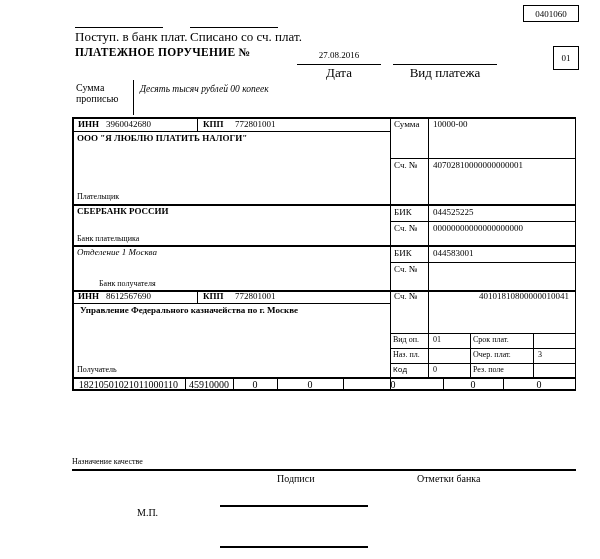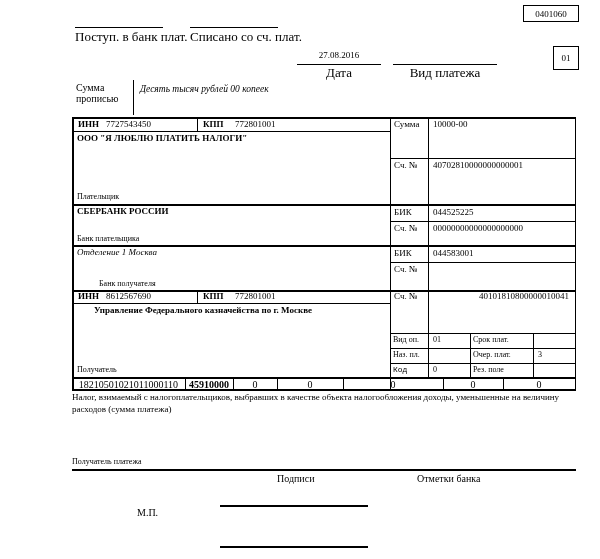--- a/index.html
+++ b/index.html
@@ -26,20 +26,21 @@
 
   <div class="hl" style="left:75px;top:27px;width:88px;"></div>
   <div class="t s7 c" style="left:75px;top:30px;width:88px;">Поступ. в банк плат.</div>
   <div class="hl" style="left:190px;top:27px;width:88px;"></div>
   <div class="t s7 c" style="left:190px;top:30px;width:88px;">Списано со сч. плат.</div>
 
   <div class="box" style="left:523px;top:5px;width:54px;height:15px;">
     <span>0401060</span>
   </div>
 
+  <div class="t b s12" style="left:75px;top:46px;">ПЛАТЕЖНОЕ ПОРУЧЕНИЕ №</div>
   <div class="t c" style="left:297px;top:51px;width:84px;">27.08.2016</div>
   <div class="hl" style="left:297px;top:64px;width:84px;"></div>
   <div class="t s7 c" style="left:297px;top:66px;width:84px;">Дата</div>
   <div class="hl" style="left:393px;top:64px;width:104px;"></div>
   <div class="t s7 c" style="left:393px;top:66px;width:104px;">Вид платежа</div>
   <div class="box" style="left:553px;top:46px;width:24px;height:22px;">
     <span>01</span>
   </div>
 
   <div class="t s85 wrap" style="left:76px;top:82px;width:52px;">Сумма прописью</div>
@@ -48,21 +49,21 @@
 
   <div class="hl2" style="left:72px;top:117px;width:504px;"></div>
   <div class="vl" style="left:72px;top:117px;height:274px;width:1.5px;"></div>
   <div class="vl" style="left:574.5px;top:117px;height:274px;width:1.5px;"></div>
   <div class="vl" style="left:390px;top:117px;height:274px;"></div>
   <div class="vl" style="left:428px;top:117px;height:260px;"></div>
 
   <div class="vl" style="left:197px;top:117px;height:14px;"></div>
   <div class="hl" style="left:72px;top:131px;width:318px;"></div>
   <div class="t b" style="left:78px;top:120px;">ИНН</div>
-  <div class="t" style="left:106px;top:120px;">7727543450</div>
+  <div class="t" style="left:106px;top:120px;">3960042680</div>
   <div class="t b" style="left:203px;top:120px;">КПП</div>
   <div class="t" style="left:235px;top:120px;">772801001</div>
   <div class="t b" style="left:77px;top:134px;">ООО "Я ЛЮБЛЮ ПЛАТИТЬ НАЛОГИ"</div>
   <div class="t s8" style="left:77px;top:193px;">Плательщик</div>
 
   <div class="t" style="left:394px;top:120px;">Сумма</div>
   <div class="t" style="left:433px;top:120px;">10000-00</div>
   <div class="hl" style="left:390px;top:158px;width:185px;"></div>
   <div class="t" style="left:394px;top:161px;">Сч. №</div>
   <div class="t" style="left:433px;top:161px;">40702810000000000001</div>
@@ -85,21 +86,21 @@
   <div class="t" style="left:394px;top:265px;">Сч. №</div>
   <div class="t" style="left:433px;top:265px;"></div>
 
   <div class="hl2" style="left:72px;top:290px;width:504px;"></div>
   <div class="vl" style="left:197px;top:290px;height:13px;"></div>
   <div class="hl" style="left:72px;top:303px;width:318px;"></div>
   <div class="t b" style="left:78px;top:292px;">ИНН</div>
   <div class="t" style="left:106px;top:292px;">8612567690</div>
   <div class="t b" style="left:203px;top:292px;">КПП</div>
   <div class="t" style="left:235px;top:292px;">772801001</div>
-  <div class="t b" style="left:94px;top:306px;">Управление Федерального казначейства по г. Москве</div>
+  <div class="t b" style="left:80px;top:306px;">Управление Федерального казначейства по г. Москве</div>
   <div class="t s8" style="left:77px;top:366px;">Получатель</div>
   <div class="t" style="left:394px;top:292px;">Сч. №</div>
   <div class="t" style="left:433px;top:292px;margin-left:46px;">40101810800000010041</div>
 
   <div class="hl" style="left:390px;top:333px;width:185px;"></div>
   <div class="hl" style="left:390px;top:348px;width:185px;"></div>
   <div class="hl" style="left:390px;top:363px;width:185px;"></div>
   <div class="vl" style="left:470px;top:333px;height:44px;"></div>
   <div class="vl" style="left:533px;top:333px;height:44px;"></div>
   <div class="t s8" style="left:393px;top:336px;">Вид оп.</div>
@@ -114,29 +115,28 @@
 
   <div class="hl2" style="left:72px;top:377px;width:504px;"></div>
   <div class="hl2" style="left:72px;top:389px;width:504px;"></div>
   <div class="vl" style="left:185px;top:377px;height:12px;"></div>
   <div class="vl" style="left:233px;top:377px;height:12px;"></div>
   <div class="vl" style="left:277px;top:377px;height:12px;"></div>
   <div class="vl" style="left:343px;top:377px;height:12px;"></div>
   <div class="vl" style="left:443px;top:377px;height:12px;"></div>
   <div class="vl" style="left:503px;top:377px;height:12px;"></div>
   <div class="t s85 c" style="left:72px;top:379px;width:113px;">18210501021011000110</div>
-  <div class="t s85 c" style="left:185px;top:379px;width:48px;font-weight:bold;">45910000</div>
+  <div class="t s85 c" style="left:185px;top:379px;width:48px;">45910000</div>
   <div class="t s85 c" style="left:233px;top:379px;width:44px;">0</div>
   <div class="t s85 c" style="left:277px;top:379px;width:66px;">0</div>
   <div class="t s85 c" style="left:343px;top:379px;width:100px;">0</div>
   <div class="t s85 c" style="left:443px;top:379px;width:60px;">0</div>
   <div class="t s85 c" style="left:503px;top:379px;width:72px;">0</div>
 
-  <div class="t wrap" style="left:72px;top:392px;width:505px;line-height:1.3;">Налог, взимаемый с налогоплательщиков, выбравших в качестве объекта налогообложения доходы, уменьшенные на величину расходов (сумма платежа)</div>
-  <div class="t s8" style="left:72px;top:458px;">Получатель платежа</div>
+  <div class="t s8" style="left:72px;top:458px;">Назначение качестве</div>
   <div class="hl2" style="left:72px;top:469px;width:504px;"></div>
   <div class="t s85" style="left:277px;top:473px;">Подписи</div>
   <div class="t s85" style="left:417px;top:473px;">Отметки банка</div>
 
   <div class="t s85" style="left:137px;top:507px;">М.П.</div>
   <div class="hl2" style="left:220px;top:505px;width:148px;"></div>
   <div class="hl2" style="left:220px;top:546px;width:148px;"></div>
 
 </div>
 

